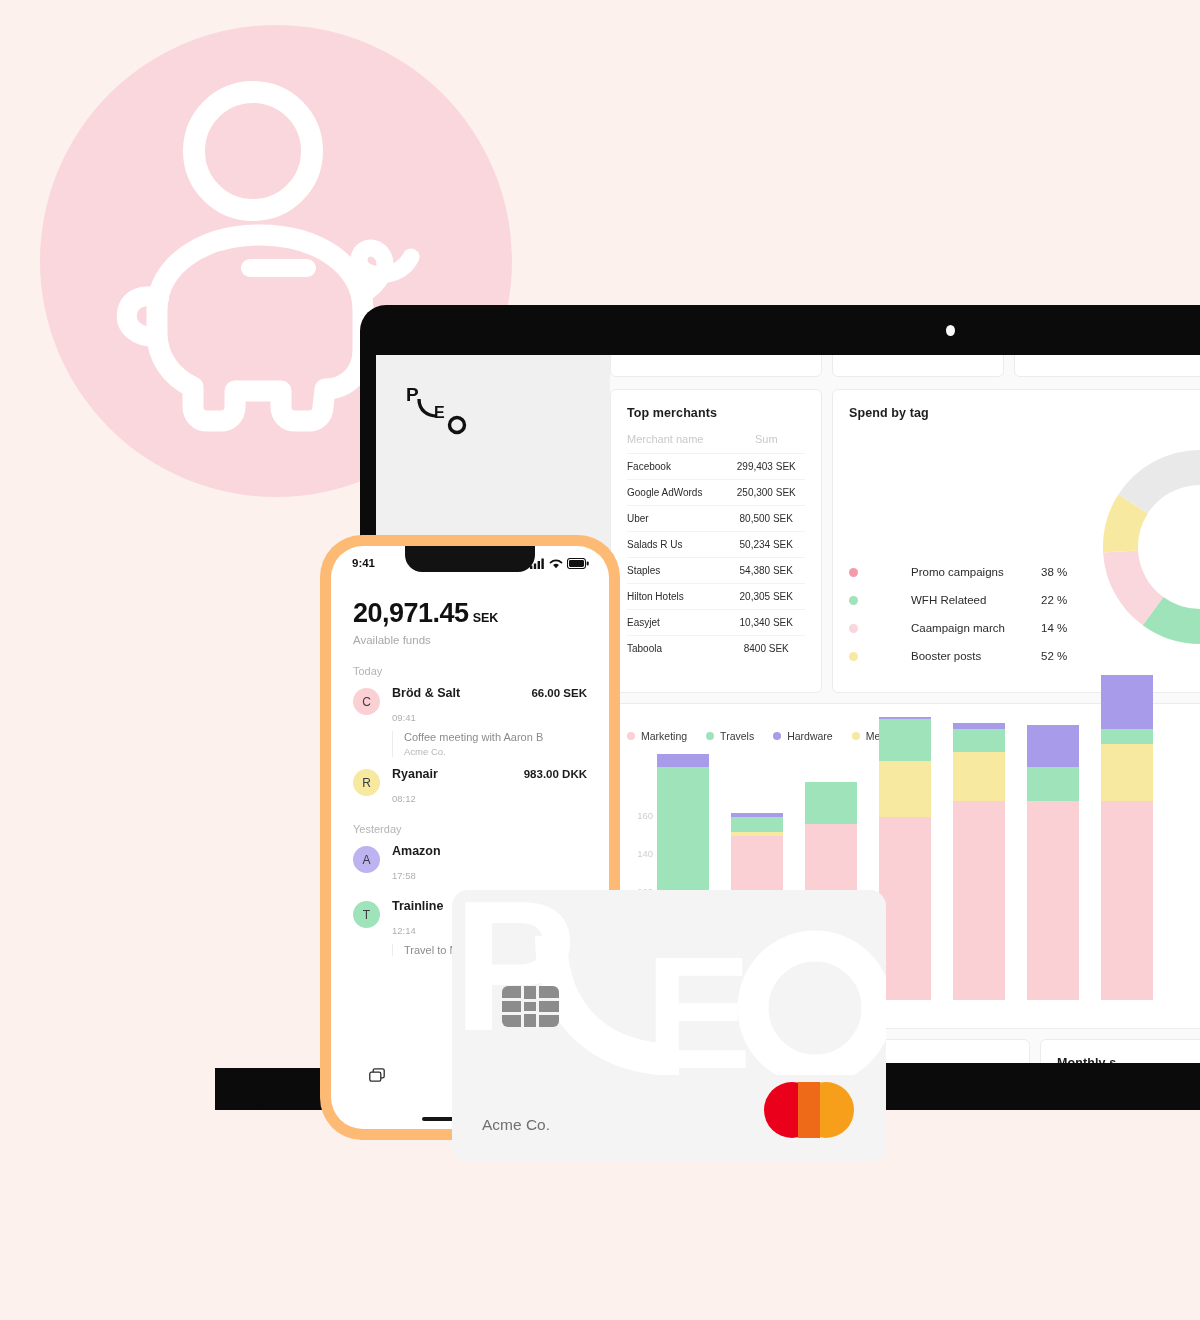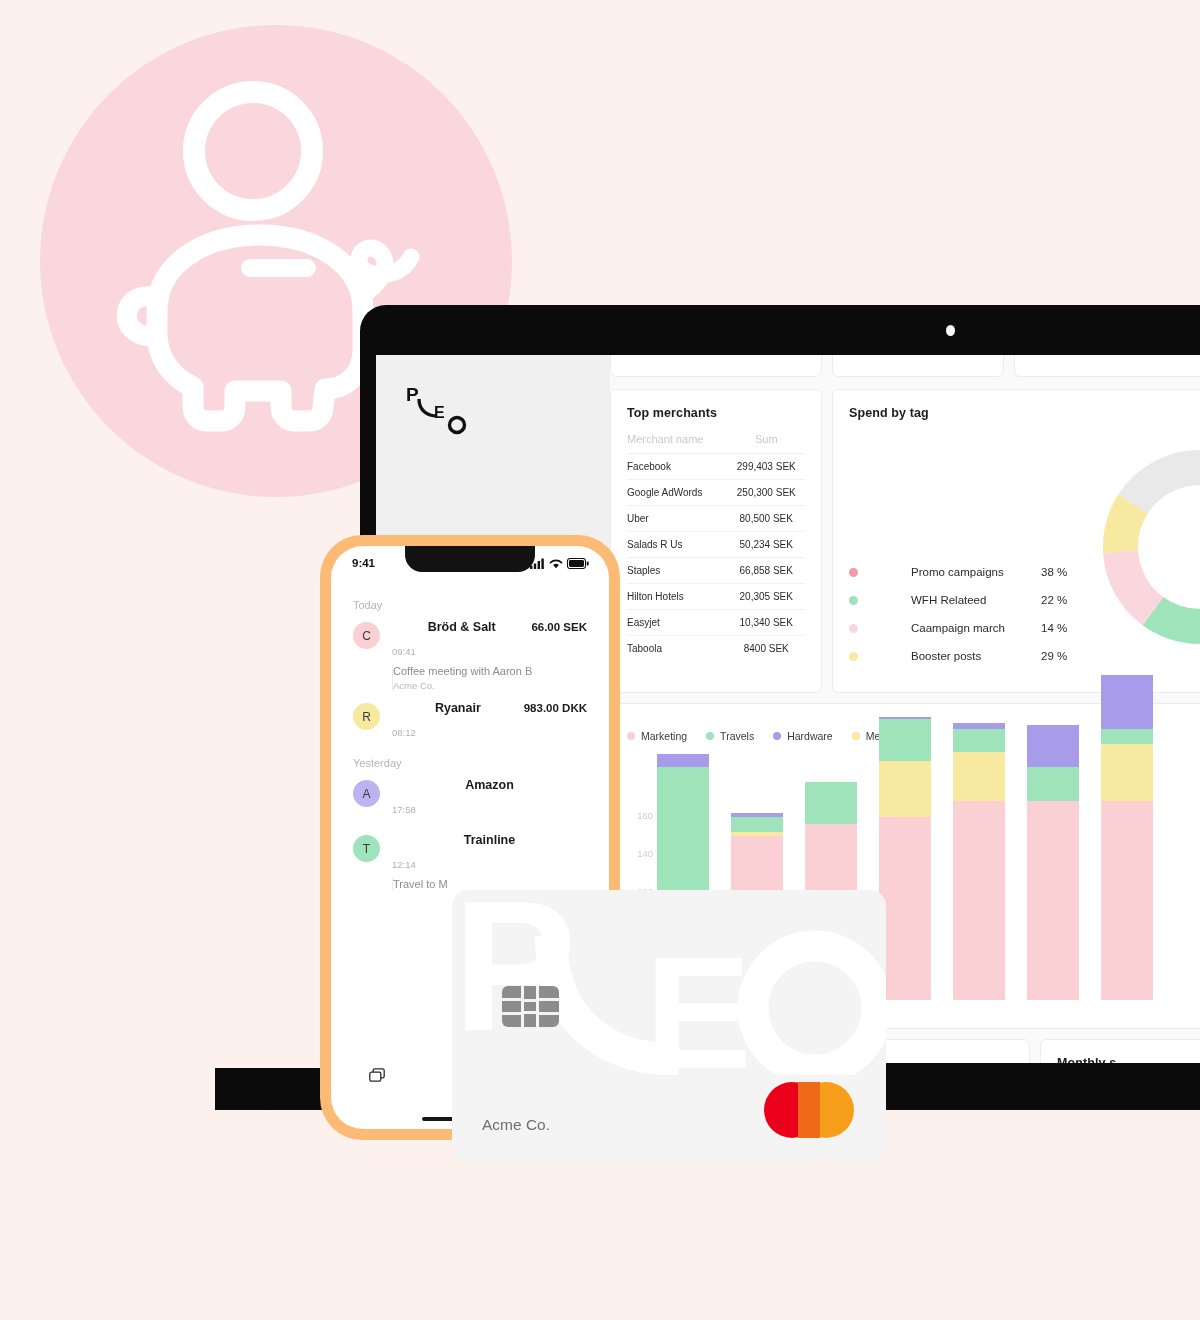--- a/index.html
+++ b/index.html
@@ -173,25 +173,25 @@
   .search-text { font-size: 11.5px; color: #b4b4b4; margin-left: 7px; flex: 1; }
   .tx-section { padding: 0 22px; }
   .tx-daylabel { font-size: 11px; color: #b4b4b4; margin: 19px 0 9px 0; }
   .tx-row { display: flex; align-items: flex-start; margin-bottom: 4px; }
   .tx-avatar {
     width: 27px; height: 27px; border-radius: 50%; flex: 0 0 27px;
     display: flex; align-items: center; justify-content: center;
     font-size: 12px; color: #3b3b3b; margin-right: 12px; margin-top: 2px;
   }
   .tx-mid { flex: 1; }
-  .tx-name { font-size: 12.5px; font-weight: 700; color: #1b1b1b; text-align: center; }
+  .tx-name { font-size: 12.5px; font-weight: 700; color: #1b1b1b; }
   .tx-time { font-size: 9.5px; color: #b0b0b0; margin-top: 12px; }
   .tx-amt { font-size: 11.5px; font-weight: 700; color: #1b1b1b; white-space: nowrap; padding-top: 1px; }
   .tx-note {
-    margin: 8px 0 10px 39px; border-left: 1.5px solid #ececec;
+    margin: 8px 0 10px 39px; padding-left: 11px; border-left: 1.5px solid #ececec;
   }
   .tx-note-line1 { font-size: 11px; color: #8c8c8c; }
   .tx-note-line2 { font-size: 9.5px; color: #b6b6b6; margin-top: 3px; }
   .phone-home {
     position: absolute; bottom: 8px; left: 50%; transform: translateX(-50%);
     width: 96px; height: 4px; background: #161616; border-radius: 3px;
   }
   .phone-tabicon { position: absolute; left: 38px; bottom: 42px; }
 
   
@@ -290,21 +290,21 @@
                   <tr>
                     <td>Uber</td>
                     <td class="right">80,500 SEK</td>
                   </tr>
                   <tr>
                     <td>Salads R Us</td>
                     <td class="right">50,234 SEK</td>
                   </tr>
                   <tr>
                     <td>Staples</td>
-                    <td class="right">66,858 SEK</td>
+                    <td class="right">54,380 SEK</td>
                   </tr>
                   <tr>
                     <td>Hilton Hotels</td>
                     <td class="right">20,305 SEK</td>
                   </tr>
                   <tr>
                     <td>Easyjet</td>
                     <td class="right">10,340 SEK</td>
                   </tr>
                   <tr>
@@ -340,21 +340,21 @@
                   <span class="tag-pct">22 %</span>
                 </div>
                 <div class="tag-row">
                   <span class="tag-dot" style="background:#fad7dd"></span>
                   <span class="tag-name">Caampaign march</span>
                   <span class="tag-pct">14 %</span>
                 </div>
                 <div class="tag-row">
                   <span class="tag-dot" style="background:#f7e9a0"></span>
                   <span class="tag-name">Booster posts</span>
-                  <span class="tag-pct">29 %</span>
+                  <span class="tag-pct">52 %</span>
                 </div>
               </div>
             </div>
           </div>
 
           <div class="panel chart-panel">
 
             <div class="legend">
               <div class="legend-item">
                 <span class="legend-dot" style="background:#fbd0d5"></span>
@@ -459,20 +459,26 @@
             <path d="M1.5 4.6 A8 8 0 0 1 12.5 4.6" fill="none" stroke="#111" stroke-width="1.7" stroke-linecap="round"></path>
           </svg>
           <svg width="22" height="11" viewBox="0 0 22 11">
             <rect x="0.5" y="0.5" width="18" height="10" rx="2.5" fill="none" stroke="#111" stroke-width="1.1"></rect>
             <rect x="2" y="2" width="15" height="7" rx="1.4" fill="#111"></rect>
             <rect x="19.7" y="3.6" width="2" height="3.8" rx="1" fill="#111"></rect>
           </svg>
         </span>
       </div>
 
+      <div class="balance">
+        <div>
+          <span class="balance-amount">20,971.45</span><span class="balance-cur">SEK</span>
+        </div>
+        <div class="balance-sub">Available funds</div>
+      </div>
 
 
       <div class="tx-section">
 
         <div class="tx-daylabel">Today</div>
 
         <div class="tx-row">
           <div class="tx-avatar" style="background:#fbd0d5">C</div>
           <div class="tx-mid">
             <div class="tx-name">Bröd &amp; Salt</div>

